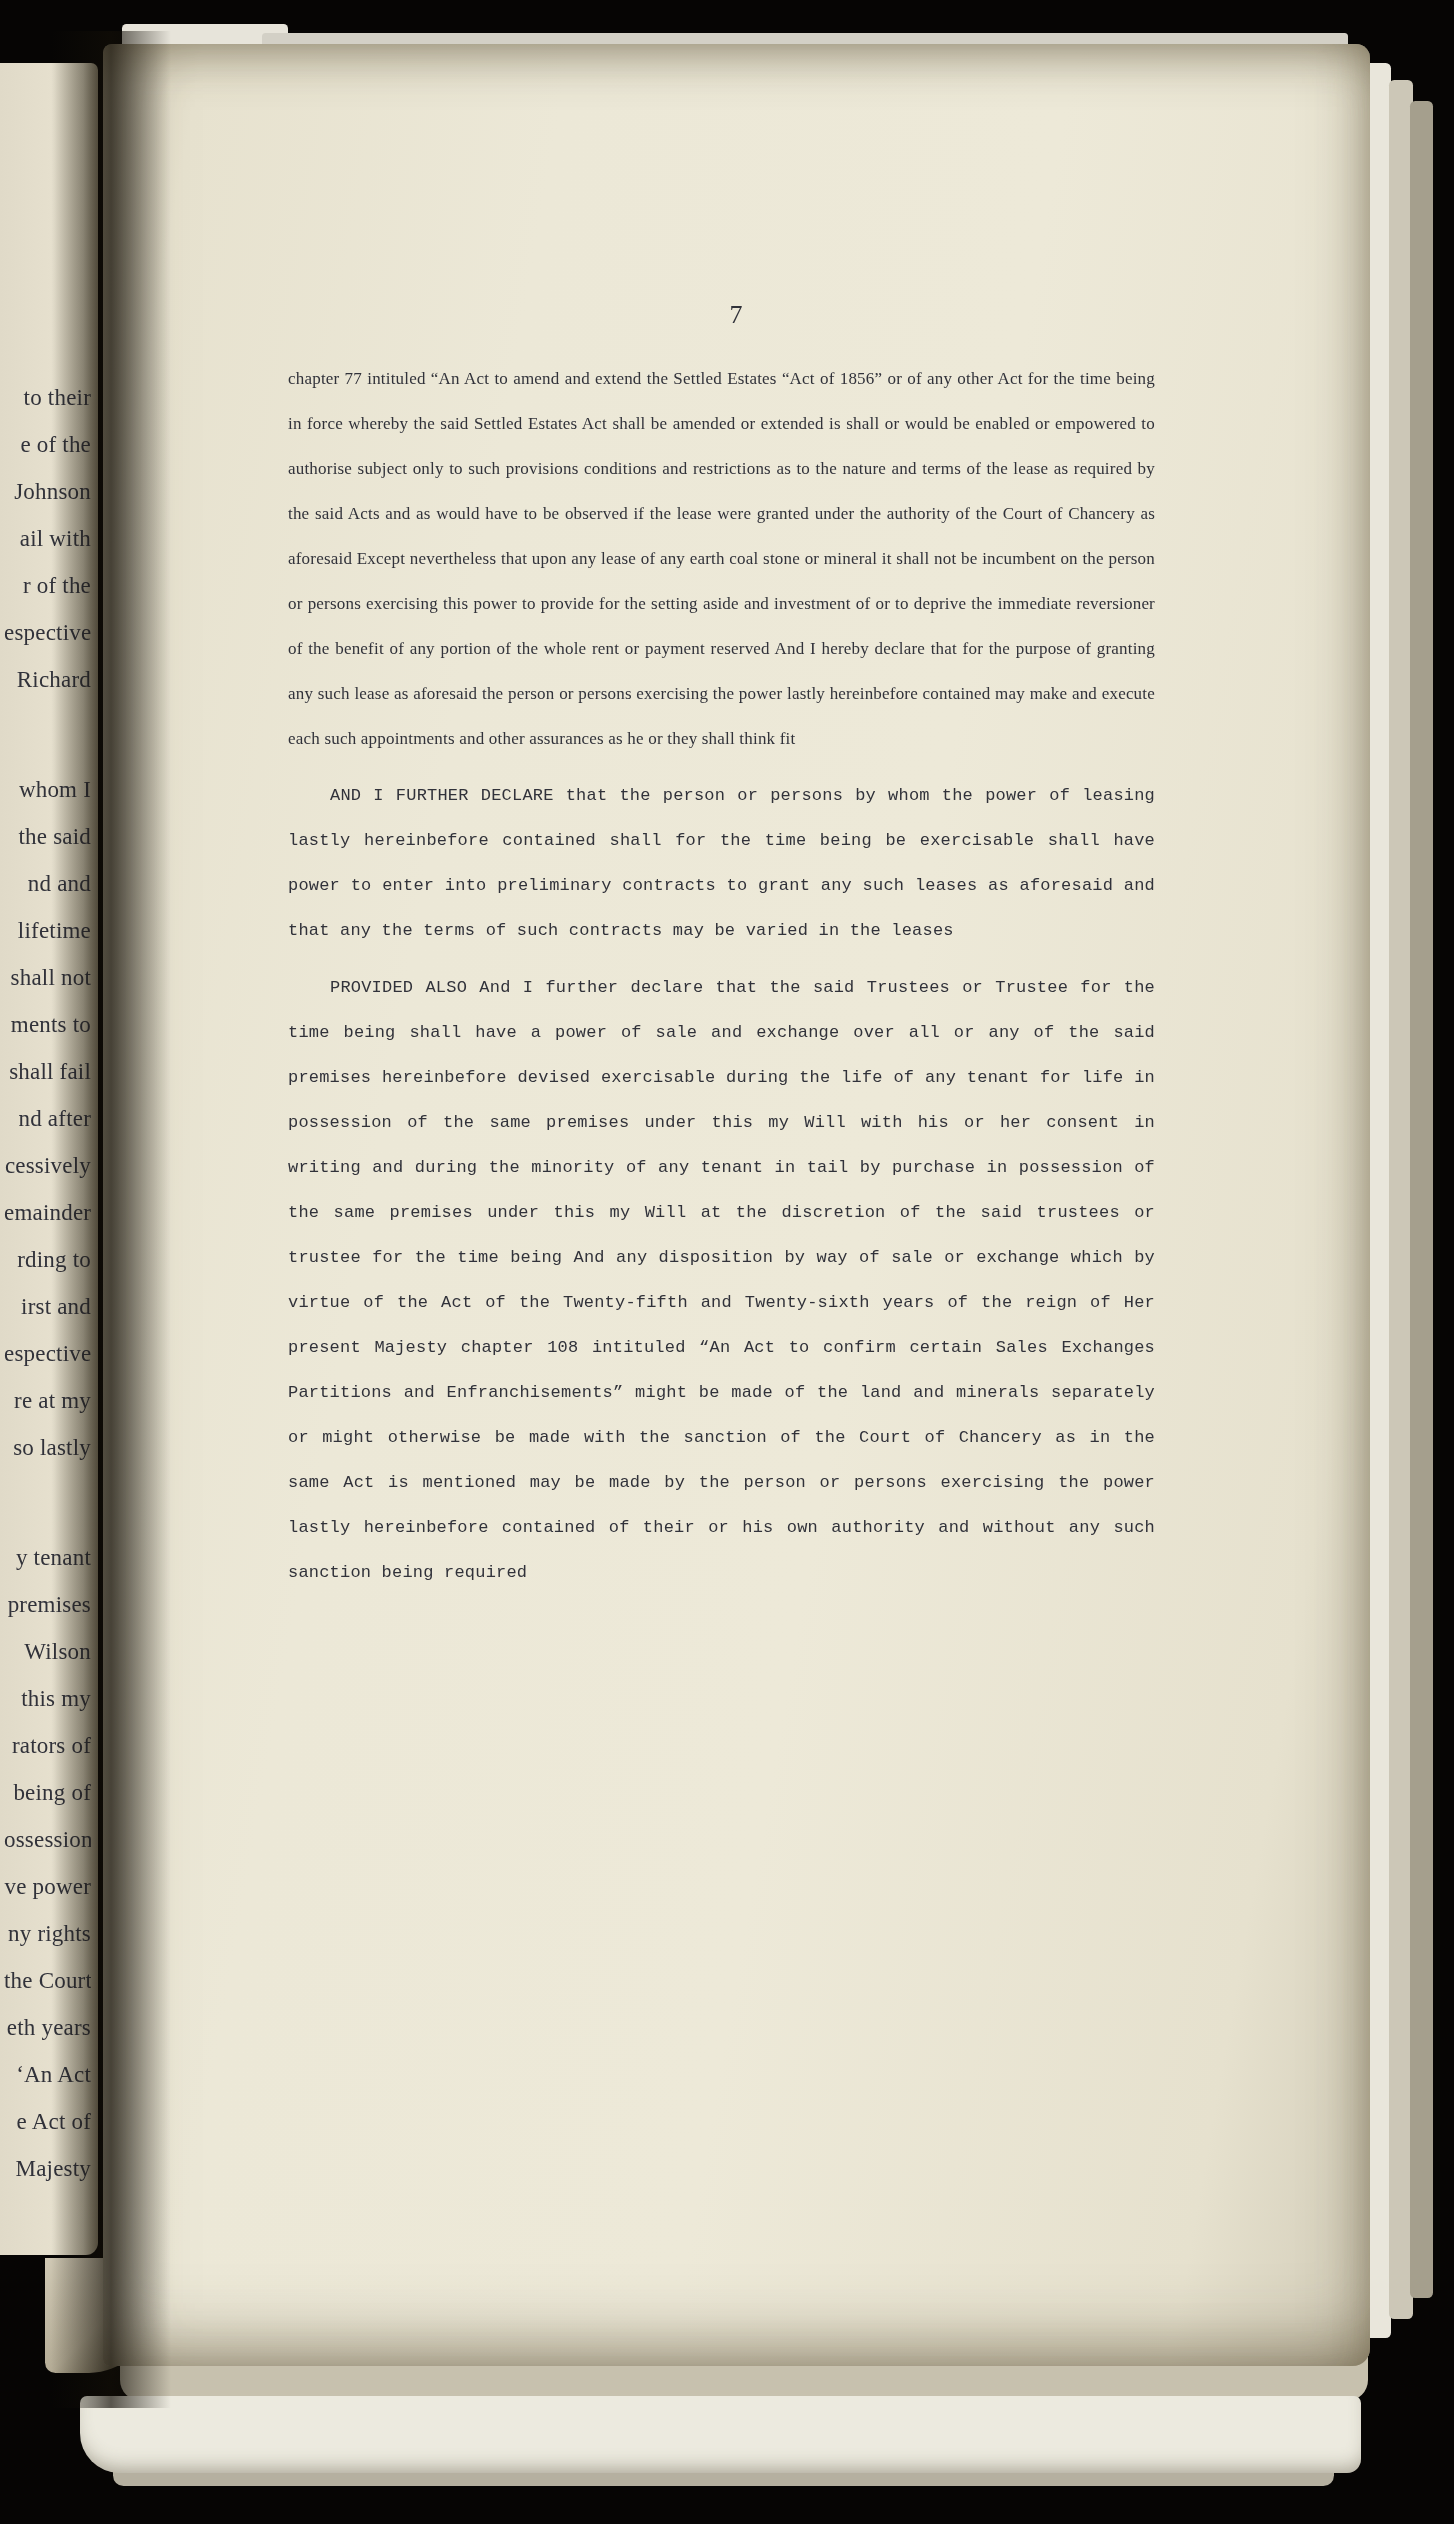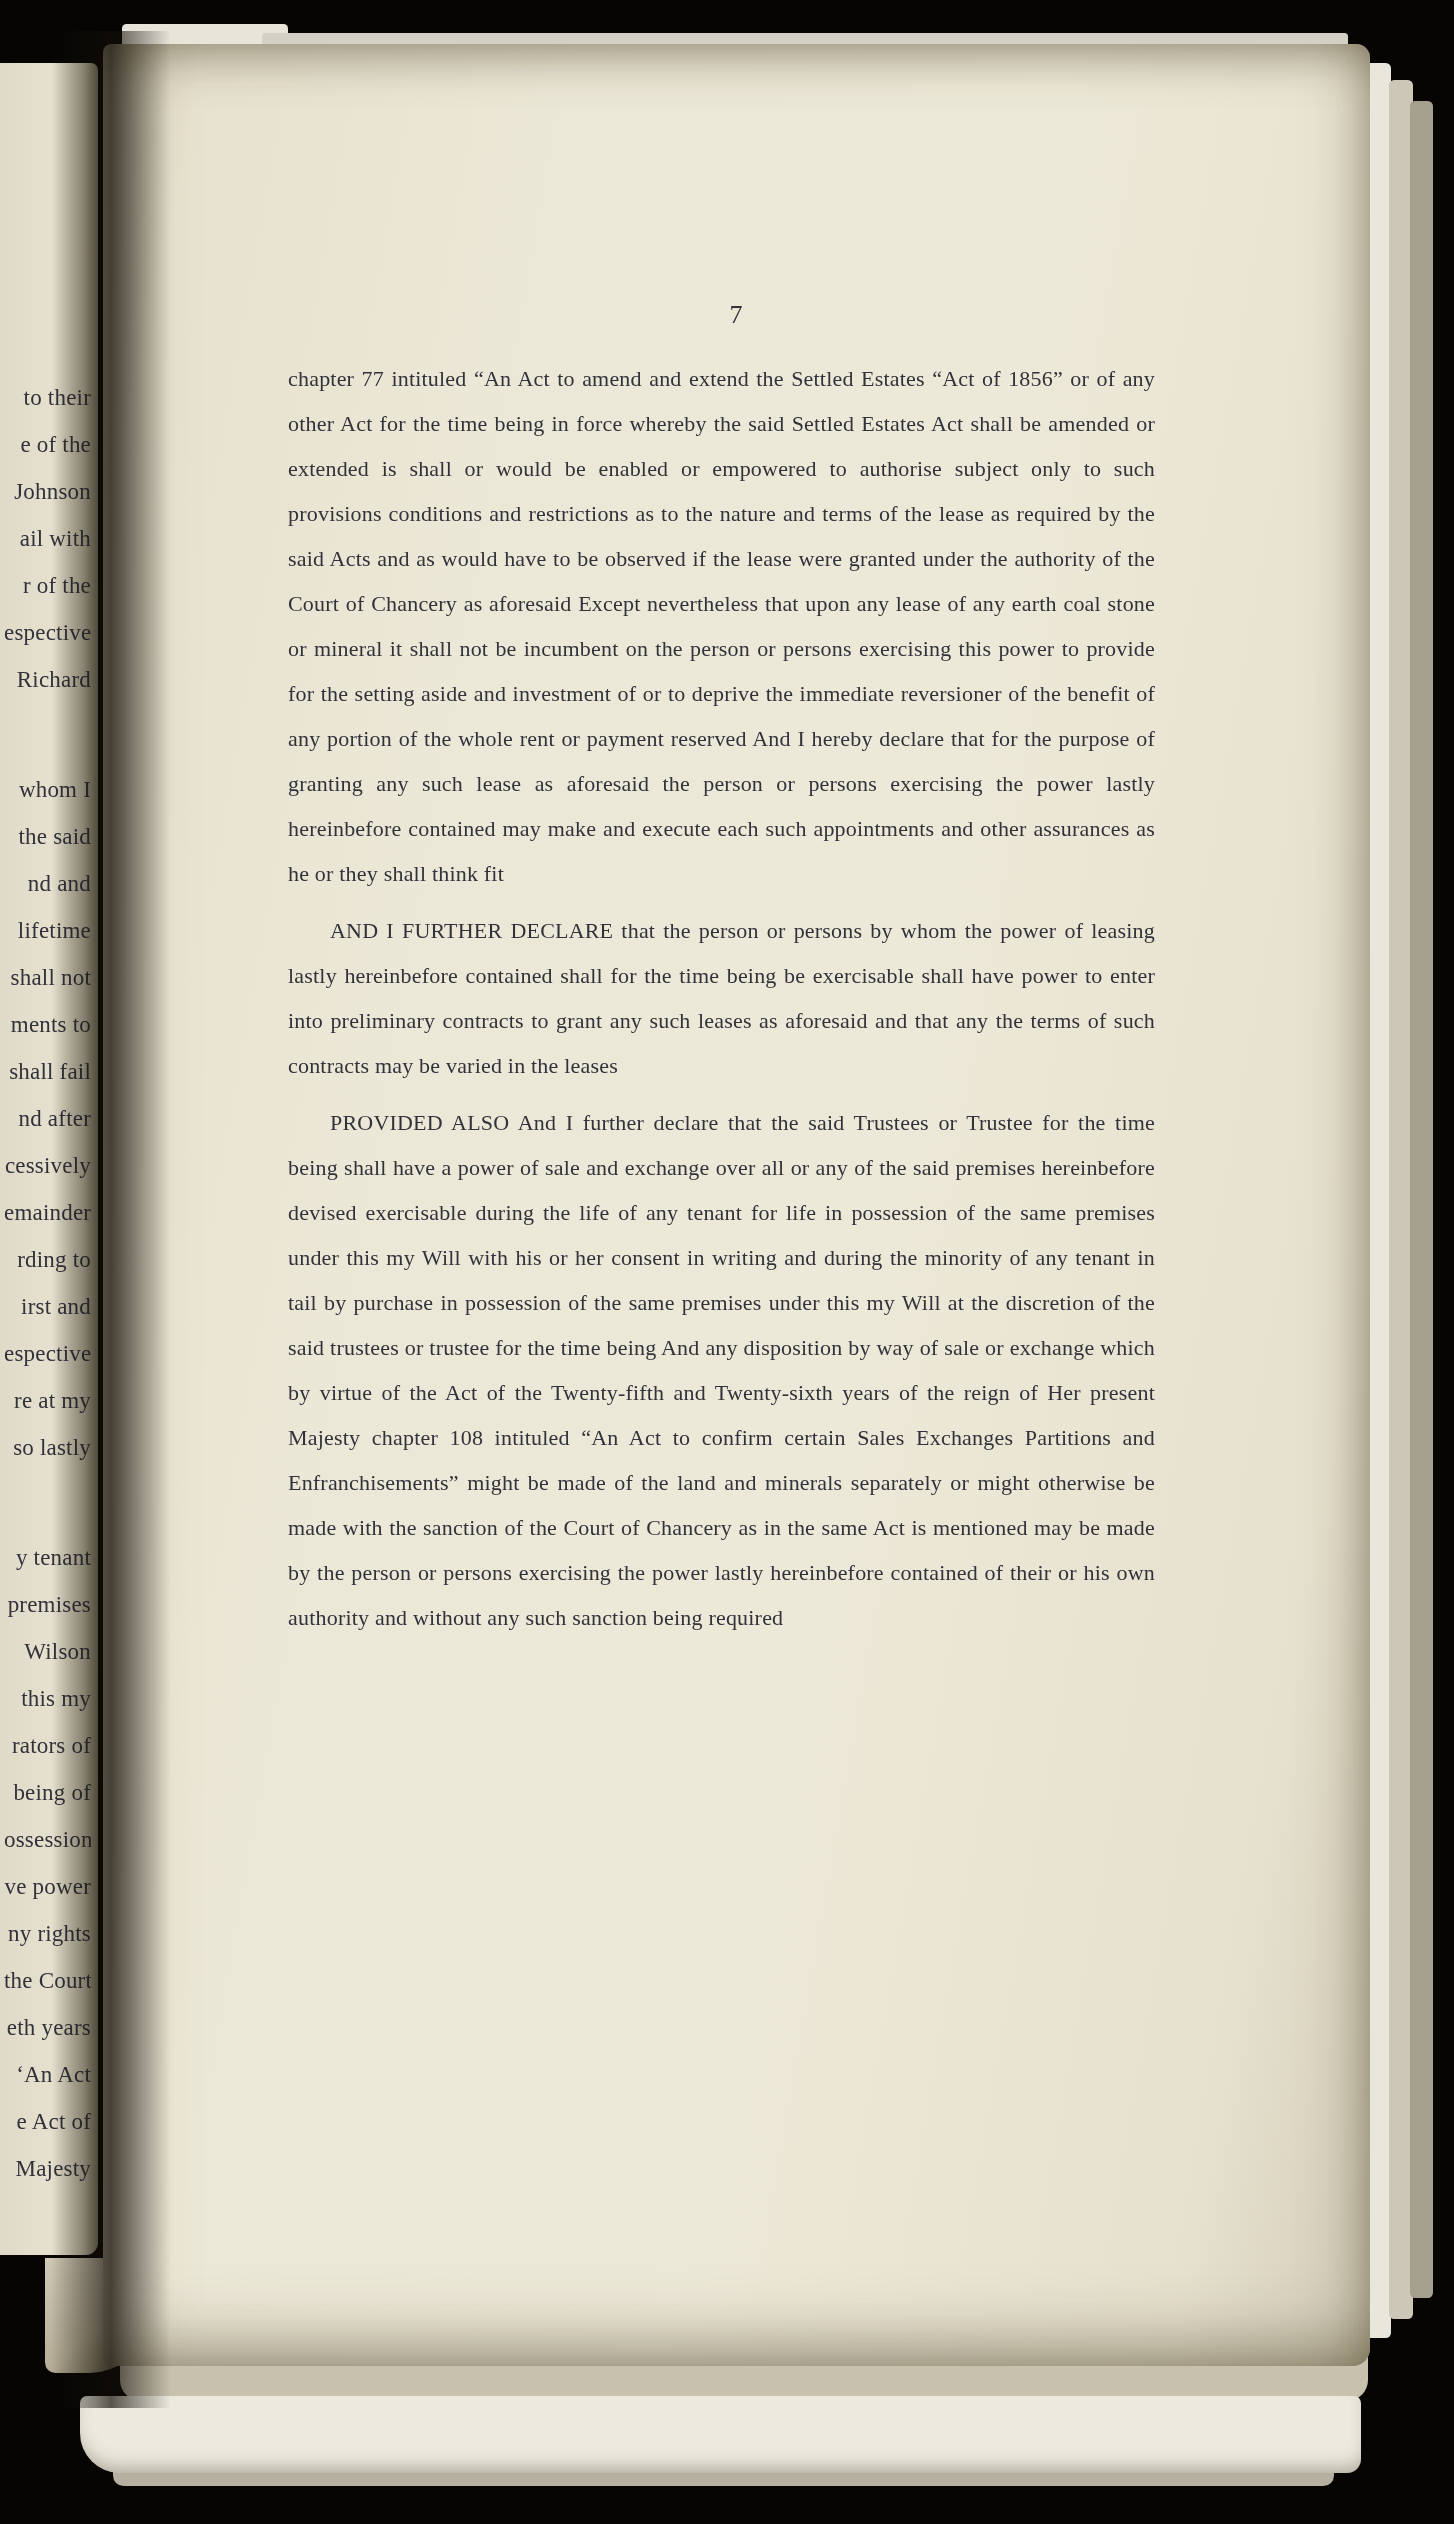--- a/index.html
+++ b/index.html
@@ -46,25 +46,25 @@
       inset 0 -48px 74px -35px rgba(92,80,52,.55),
       inset 37px 0 83px -37px rgba(70,60,38,.55),
       inset -37px 0 65px -40px rgba(100,90,62,.5);
   }
   .page-number {
     margin-top:256px; width:100%; text-align:center;
     font-size:26px; letter-spacing:0.9px; color:var(--ink,#3a3b42);
   }
   .body-text {
     margin:26px 0 0 185px; width:867px;
-    font-size:22px; line-height:45px; color:var(--ink,#30313a);
+    font-size:17px; line-height:45px; color:var(--ink,#30313a);
     text-align:justify; letter-spacing:0.2px;
   }
   .para { margin-bottom:12.2px; }
-  .para.indent { text-indent:42px; }
+  .para.indent { text-indent:42px;font-family:Liberation Mono, monospace; }
 
   
   .gutter-shadow {
     position:absolute; z-index:3; left:51px; top:31px; width:120px; height:2377px;
     background:linear-gradient(to right, rgba(18,14,7,0) 0%, rgba(18,14,7,.5) 38%, rgba(18,14,7,.68) 50%, rgba(18,14,7,0) 100%);
     pointer-events:none;
   }
 
   
   .edge { position:absolute; z-index:1; }

